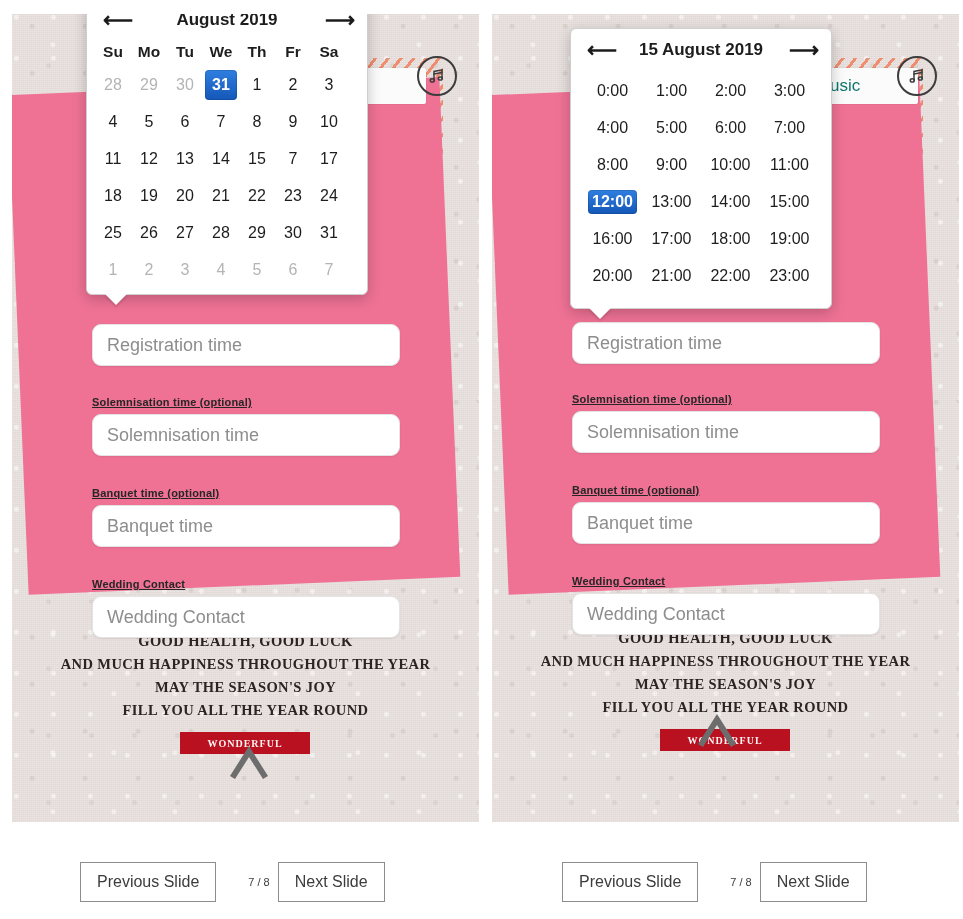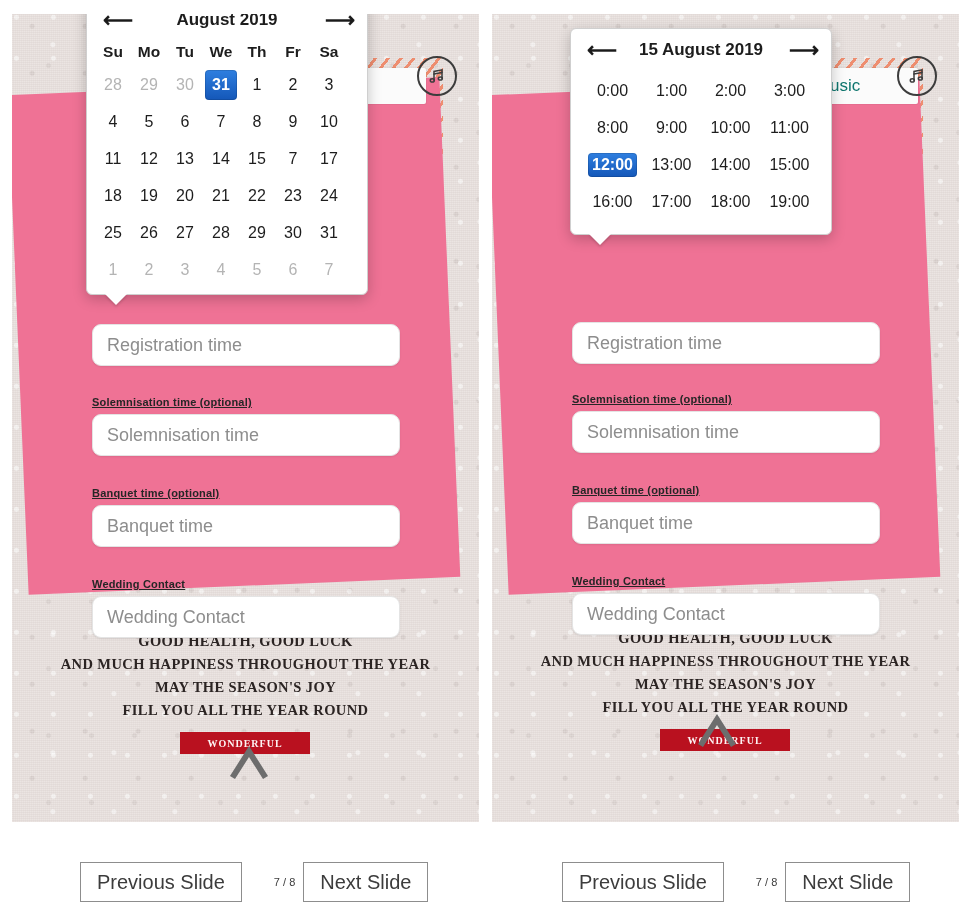--- a/index.html
+++ b/index.html
@@ -213,21 +213,21 @@
   .navbar {
     position: absolute;
     display: flex; align-items: stretch;
     height: 40px;
   }
   .navbar .btn {
     border: 1px solid #8d8d8d;
     background: #fff;
     display: flex; align-items: center; justify-content: center;
     padding: 0 16px;
-    font-size: 20px; color: #3c3c3c;
+    font-size: 16px; color: #3c3c3c;
     box-sizing: border-box;
   }
   .navbar .count {
     display: flex; align-items: center; justify-content: center;
     padding: 0 8px; font-size: 11px; color: #3c3c3c; margin-left: 24px;
   }
 </style>
 </head>
 <body>
 
@@ -461,20 +461,34 @@
             </div>
             <div class="time-cell">
               <span class="pill">2:00</span>
             </div>
             <div class="time-cell">
               <span class="pill">3:00</span>
             </div>
           </div>
           <div class="time-row">
             <div class="time-cell">
+              <span class="pill">4:00</span>
+            </div>
+            <div class="time-cell">
+              <span class="pill">5:00</span>
+            </div>
+            <div class="time-cell">
+              <span class="pill">6:00</span>
+            </div>
+            <div class="time-cell">
+              <span class="pill">7:00</span>
+            </div>
+          </div>
+          <div class="time-row">
+            <div class="time-cell">
               <span class="pill">8:00</span>
             </div>
             <div class="time-cell">
               <span class="pill">9:00</span>
             </div>
             <div class="time-cell">
               <span class="pill">10:00</span>
             </div>
             <div class="time-cell">
               <span class="pill">11:00</span>
@@ -499,20 +513,34 @@
               <span class="pill">16:00</span>
             </div>
             <div class="time-cell">
               <span class="pill">17:00</span>
             </div>
             <div class="time-cell">
               <span class="pill">18:00</span>
             </div>
             <div class="time-cell">
               <span class="pill">19:00</span>
+            </div>
+          </div>
+          <div class="time-row">
+            <div class="time-cell">
+              <span class="pill">20:00</span>
+            </div>
+            <div class="time-cell">
+              <span class="pill">21:00</span>
+            </div>
+            <div class="time-cell">
+              <span class="pill">22:00</span>
+            </div>
+            <div class="time-cell">
+              <span class="pill">23:00</span>
             </div>
           </div>
         </div>
     </div>
   </div>
 
   <div class="navbar" style="left:80px; top:862px;">
     <div class="btn">Previous Slide</div>
     <div class="count">7 / 8</div>
     <div class="btn">Next Slide</div>

